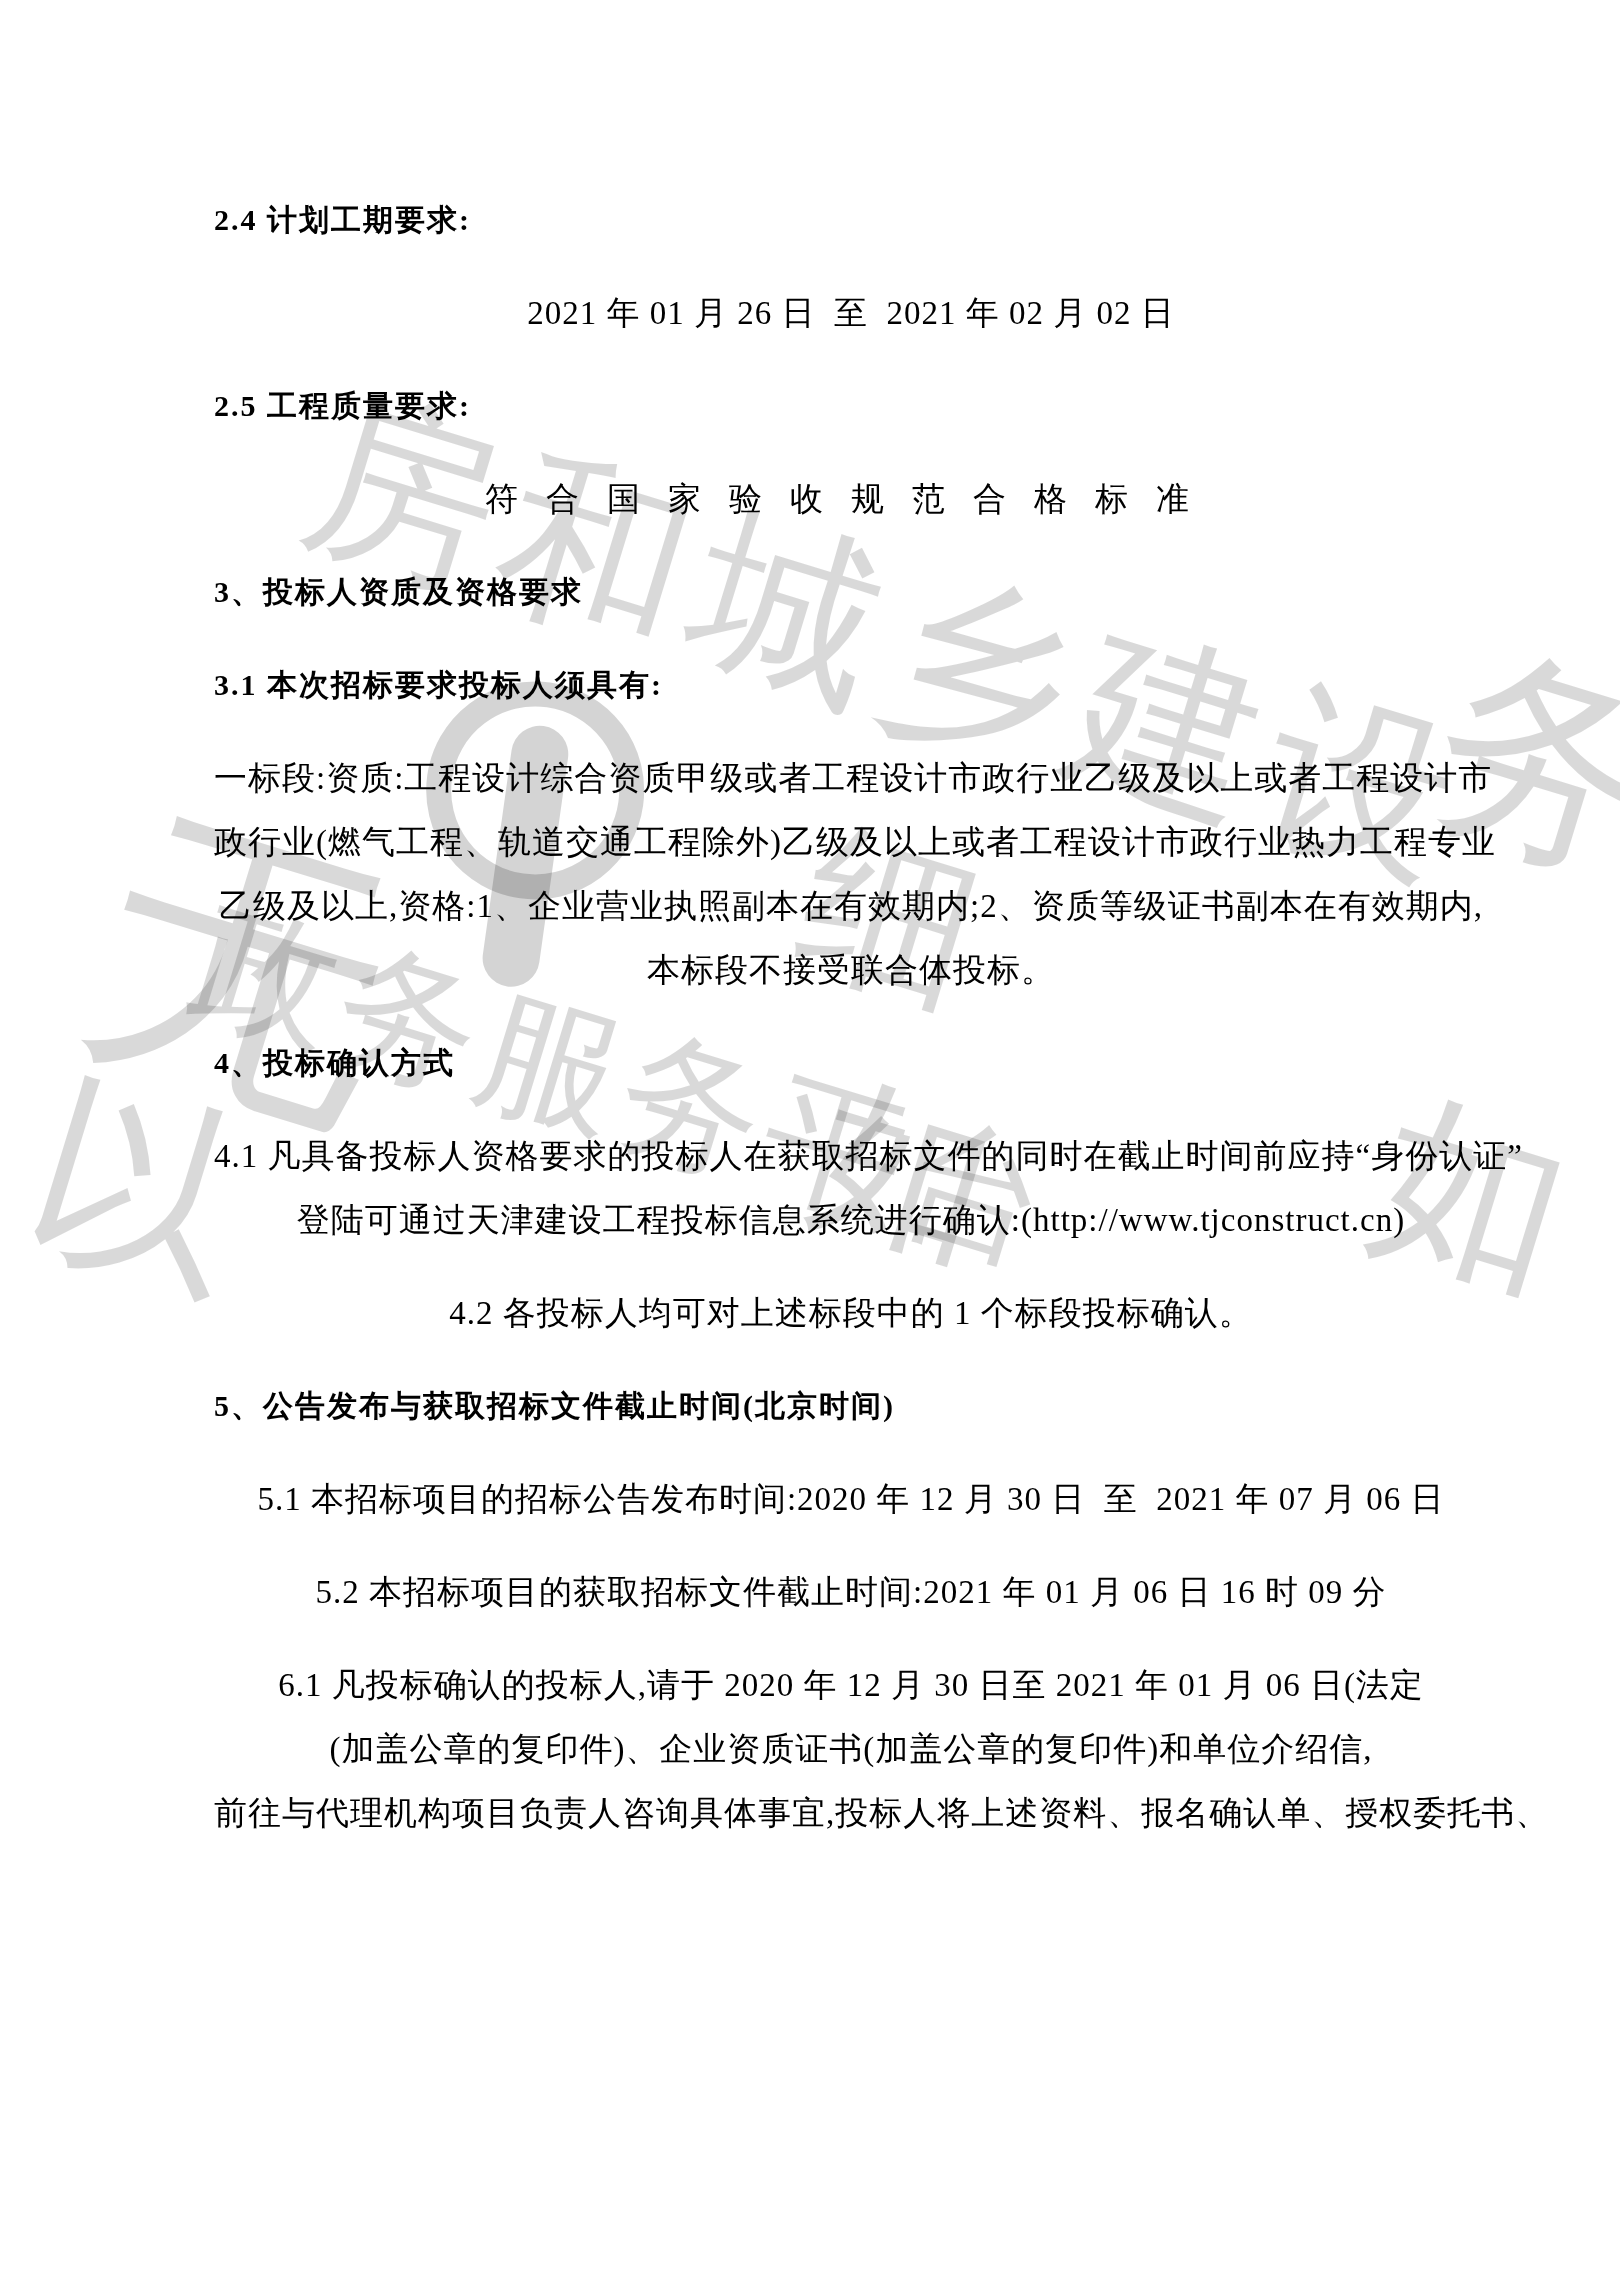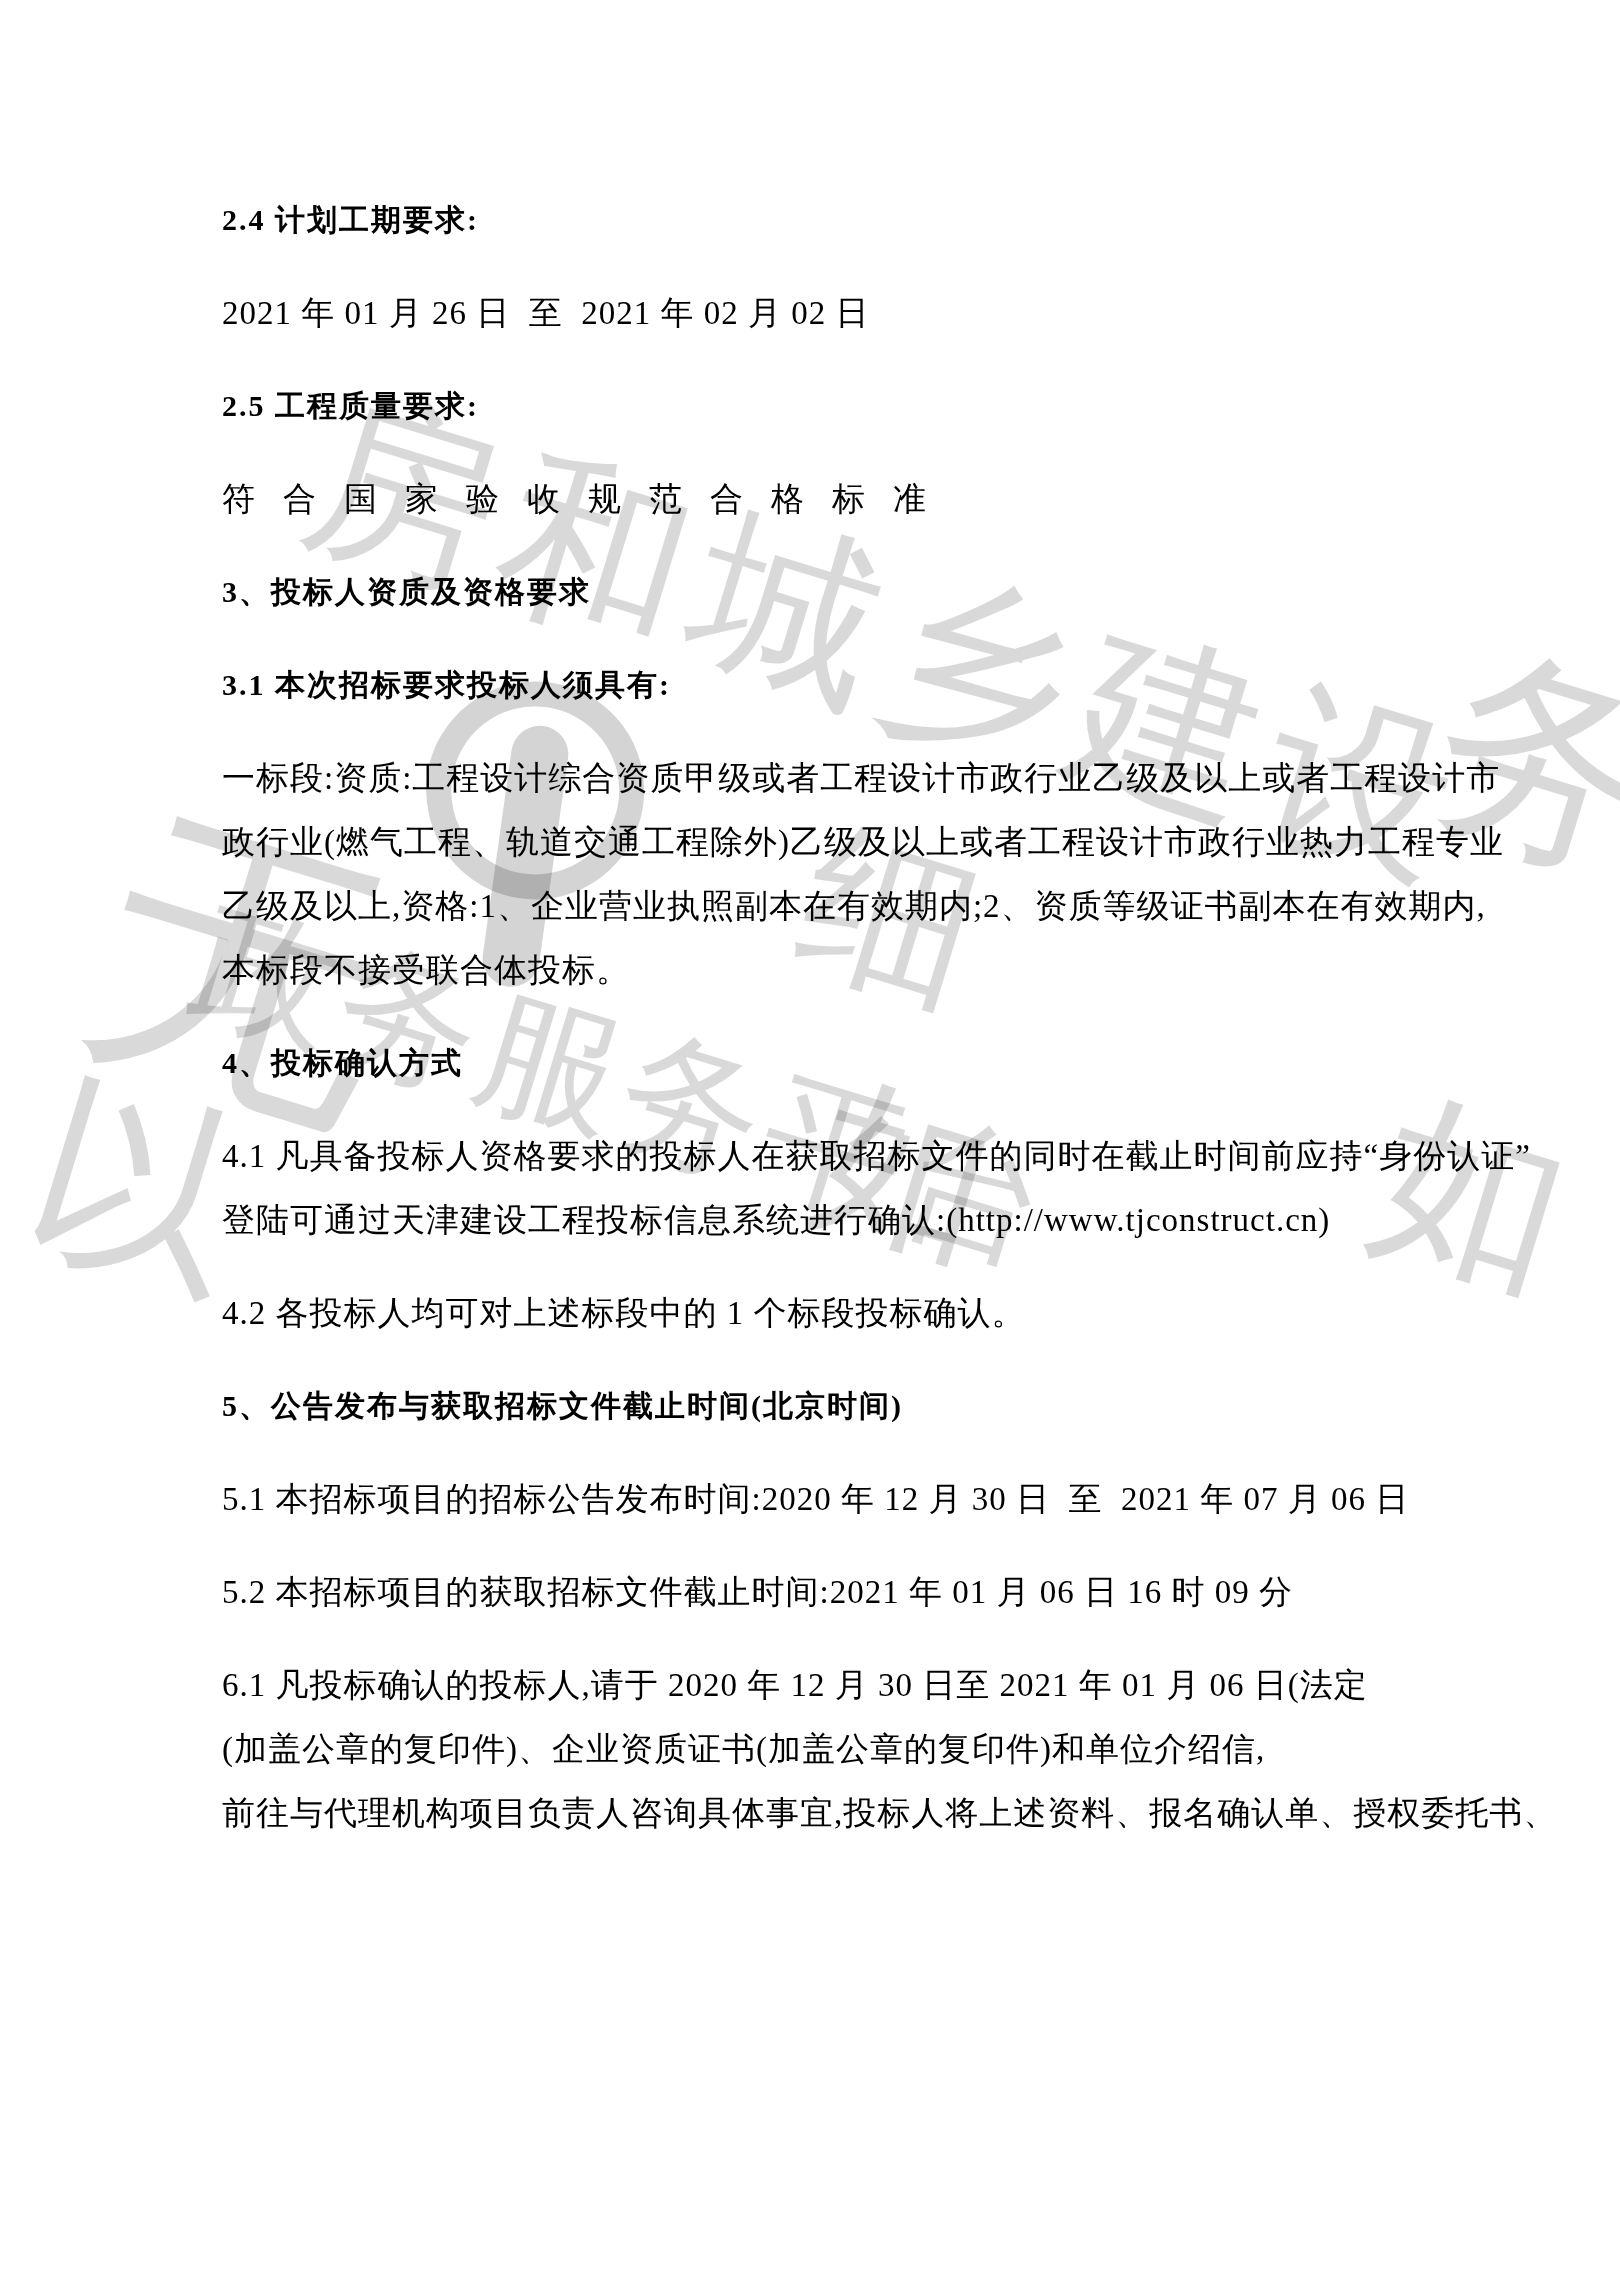--- a/index.html
+++ b/index.html
@@ -36,40 +36,41 @@
     position: absolute;
     border-radius: 50%;
   }
   .wm-bar {
     position: absolute;
     border-radius: 39px;
   }
   
   .content {
     position: absolute;
-    left: 222px;
+    left: 214px;
     top: 188px;
     width: 1274px;
     z-index: 1;
   }
   .block { margin-bottom: 29px; }
   .block, .line {
     line-height: 64px;
     white-space: pre;
   }
   .block.heading,
   .block.subheading {
     font-weight: bold;
     font-size: 30px;
     letter-spacing: 2px;
   }
   .block.body,
   .block.paragraph .line {
     font-size: 33px;
     letter-spacing: 1px;
+    text-align: center;
   }
   .block.body.wide { letter-spacing: 28px; }
 </style>
 </head>
 <body>
 
 <div class="page">
   <div class="watermark-layer">
       <span class="wm-item" style="left: 343px; top: 377px; font-size: 186px; letter-spacing: 13.7px; color: rgba(0, 0, 0, 0.15); transform: rotate(17deg);">房和城乡建设</span>
       <span class="wm-item" style="left: 147px; top: 784px; font-size: 294px; letter-spacing: 0px; color: rgba(0, 0, 0, 0.15); transform: rotate(17deg);">无</span>

